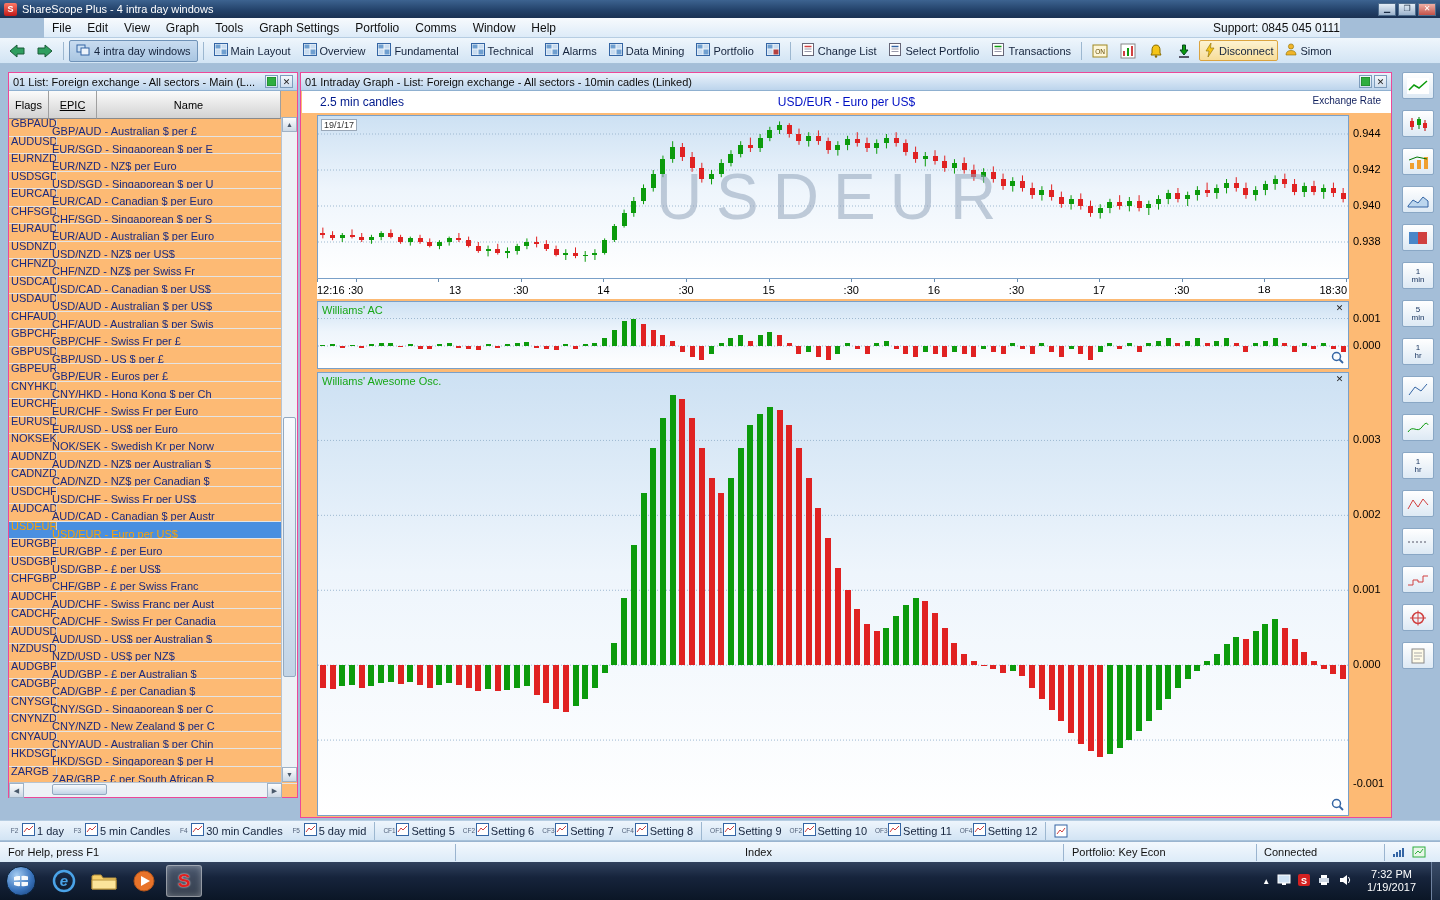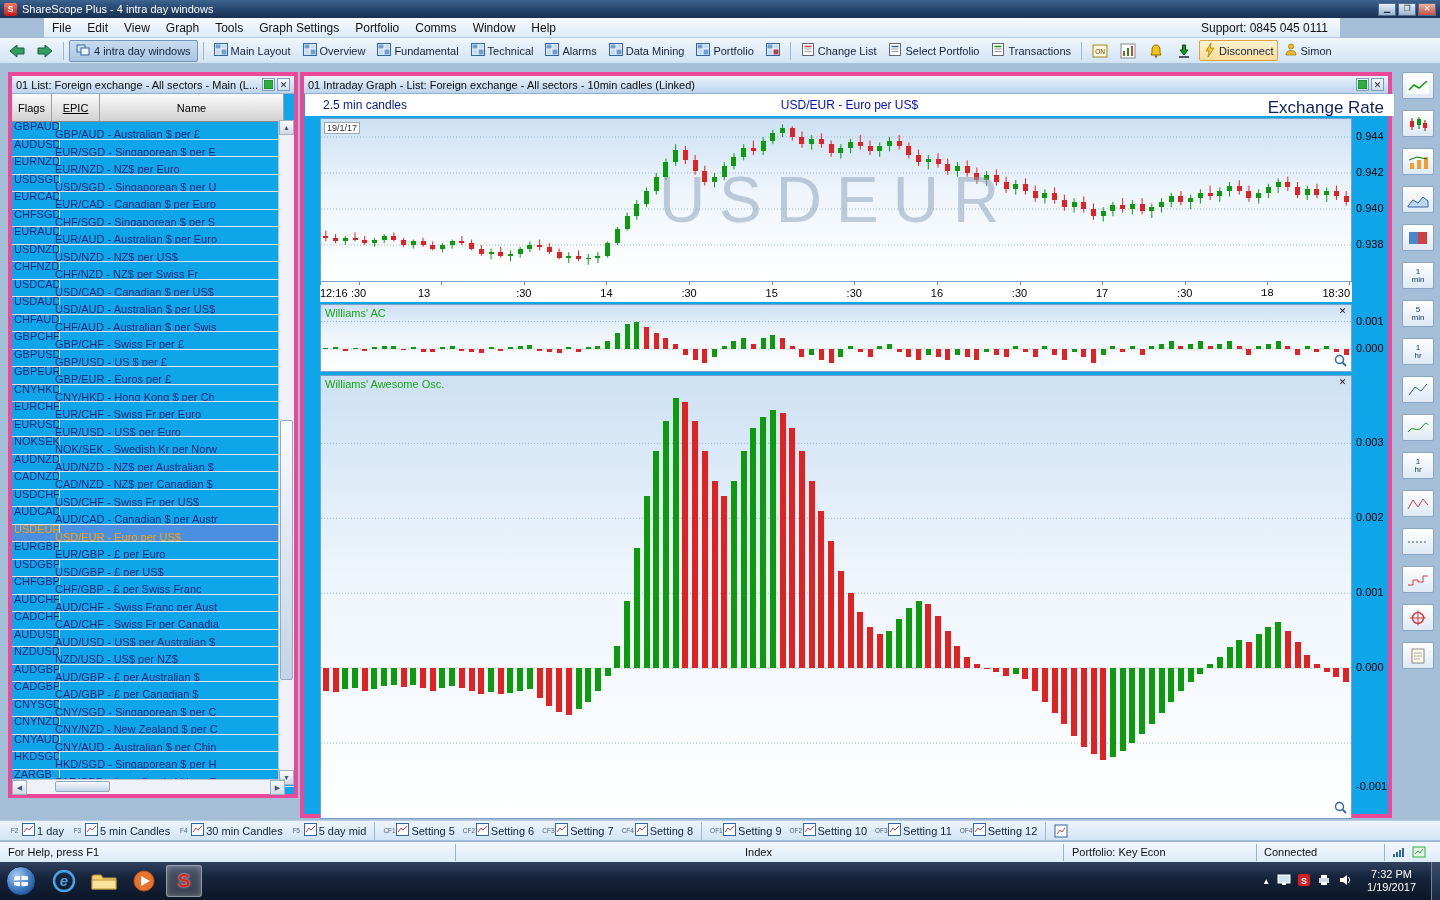--- a/index.html
+++ b/index.html
@@ -6,30 +6,30 @@
 html,body{width:1440px;height:900px;overflow:hidden;}
 body{position:relative;background:#a4bed8;font-size:11px;}
 
 #titlebar{position:absolute;left:0;top:0;width:1440px;height:18px;background:linear-gradient(#3d6390,#24436b 55%,#1a3152);color:#fff;display:flex;align-items:center;font-size:11px;}
 #app-icon{width:13px;height:13px;margin:0 5px 0 4px;background:linear-gradient(#ff7a66,#c01818);border-radius:2px;color:#fff;font-size:9px;font-weight:bold;display:flex;align-items:center;justify-content:center;}
 #win-controls{margin-left:auto;display:flex;gap:2px;padding-right:4px;}
 .win-btn{width:18px;height:13px;background:linear-gradient(#e4edf6,#9db4cd);border:1px solid #4f6d8d;font-size:8px;line-height:10px;text-align:center;color:#1a2c44;}
 .win-btn.close{background:linear-gradient(#efb0a6,#c25148);color:#fff;}
 #menubar{position:absolute;left:0;top:18px;width:1296px;height:20px;background:linear-gradient(#f7fafd,#ddebf8);border-bottom:1px solid #b6cde2;display:flex;align-items:center;color:#101010;font-size:12px;margin-left:44px;}
 .menu-item{padding:0 8px;height:100%;display:flex;align-items:center;}
-#support{margin-left:auto;padding-right:12px;}
+#support{margin-left:auto;}
 #toolbar{position:absolute;left:0;top:38px;width:1440px;height:26px;background:linear-gradient(#eff6fc,#d2e4f4);border-bottom:1px solid #a6c0d8;display:flex;align-items:center;padding-left:4px;gap:2px;color:#14233c;}
 .tb-btn{height:21px;display:flex;align-items:center;gap:3px;padding:0 4px;border:1px solid transparent;border-radius:2px;white-space:nowrap;}
 .tb-sep{width:1px;height:18px;background:#9cb7d0;margin:0 3px;flex:none;}
 #main-tab{height:22px;display:flex;align-items:center;gap:4px;padding:0 6px;background:linear-gradient(#c9dcf0,#a9c6e2);border:1px solid #7093b8;border-radius:2px;}
 #disconnect-btn{border:1px solid #dba440;background:linear-gradient(#fdf3d2,#f7dd9a);}
 .tb-group{display:flex;align-items:center;gap:2px;}
 
 #workspace{position:absolute;left:0;top:64px;width:1440px;height:756px;background:#a4bed8;}
-.panel{position:absolute;background:#0ea5e9;border:4px solid #ec4899;}
+.panel{position:absolute;background:#fdba74;border:1px solid #ec4899;}
 .panel-title{height:18px;background:linear-gradient(#eaf2fb,#bcd4ec);border-bottom:1px solid #8fb0d0;display:flex;align-items:center;padding:0 4px;color:#0c0c0c;overflow:hidden;white-space:nowrap;}
 .pt-buttons{margin-left:auto;display:flex;gap:2px;flex:none;}
 .pt-btn{width:13px;height:13px;display:flex;align-items:center;justify-content:center;background:linear-gradient(#f4f8fc,#cfdeee);border:1px solid #7d9cbc;font-size:9px;color:#222;}
 
 #list-panel{left:8px;top:8px;width:290px;height:726px;}
 #list-header{display:flex;height:28px;}
 .lh-cell{background:linear-gradient(#fbfbfb,#d2d2d2);border-right:1px solid #9f9f9f;border-bottom:1px solid #8a8a8a;display:flex;align-items:center;justify-content:center;font-size:11px;color:#000;}
 .lh-cell.c0{width:40px;}.lh-cell.c1{width:48px;text-decoration:underline;}.lh-cell.c2{width:184px;}
 #list-rows{height:665px;overflow:hidden;position:relative;}
 .list-row{display:flex;height:17.5px;border-bottom:1px solid #e4e4e4;flex-direction:column;}
@@ -41,21 +41,21 @@
 .list-row.selected .cell{color:#ffa200;}
 .scroll-v{position:absolute;right:0;top:44px;width:16px;height:665px;background:#eef2f6;border-left:1px solid #b8c4d0;}
 .scroll-h{position:absolute;left:0;bottom:0;width:273px;height:15px;background:#eef2f6;border-top:1px solid #b8c4d0;display:flex;}
 .sc-btn{width:15px;height:15px;background:linear-gradient(#fdfdfd,#cdd9e6);border:1px solid #9fb2c6;color:#4a5a6c;font-size:7px;display:flex;align-items:center;justify-content:center;flex:none;}
 .sc-thumb{background:linear-gradient(#f8fbfe,#c2d4e6);border:1px solid #93a9c0;border-radius:2px;}
 
 #chart-window{left:300px;top:8px;width:1092px;height:746px;}
 #chart-header{position:absolute;left:1px;top:18px;width:1089px;height:22px;background:#fff;}
 #candle-label{position:absolute;left:18px;top:4px;color:#001a8c;font-size:12px;}
 #instrument{position:absolute;left:0;width:100%;text-align:center;top:4px;color:#0010c4;font-size:12px;}
-#right-label{position:absolute;right:10px;top:4px;color:#10205e;font-size:17px;}
+#right-label{position:absolute;right:10px;top:4px;color:#10205e;font-size:10px;}
 .plot{position:absolute;left:16px;width:1032px;border:1px solid #7aa0c8;background:linear-gradient(180deg,#cde1f3 0%,#eef5fc 45%,#ffffff 100%);overflow:hidden;}
 #candle-plot{top:42px;height:164px;}
 #ac-plot{top:228px;height:68px;}
 #ao-plot{top:299px;height:444px;}
 #xaxis{position:absolute;left:16px;top:206px;width:1032px;height:20px;background:#fff;font-size:11px;color:#000;}
 .x-label{position:absolute;top:5px;white-space:nowrap;}
 .x-tick{position:absolute;top:0;width:1px;height:3px;background:#6a8cac;}
 .y-label{position:absolute;left:1052px;font-size:11px;color:#000;}
 #watermark{position:absolute;left:0;top:0;width:100%;height:100%;display:flex;align-items:center;justify-content:center;font-size:64px;letter-spacing:14px;color:#93a5bb;opacity:.55;}
 #date-label{position:absolute;left:3px;top:3px;background:#fff;border:1px solid #9aa8b8;font-size:9px;padding:0 2px;color:#333;}
@@ -750,21 +750,21 @@
           <line x1="1015.4245283018868" x2="1015.4245283018868" y1="66.59999999999943" y2="81" stroke="#e02222"></line>
           <rect x="1012.9245283018868" y="72.00000000000088" width="5" height="5.39999999999948" fill="#e02222" shape-rendering="crispEdges"></rect>
           <line x1="1025.1415094339623" x2="1025.1415094339623" y1="72.00000000000088" y2="86.39999999999947" stroke="#e02222"></line>
           <rect x="1022.6415094339623" y="77.40000000000036" width="5" height="5.3999999999994515" fill="#e02222" shape-rendering="crispEdges"></rect>
         </svg></div>
     <div id="xaxis">
         <div class="x-label" style="left: 0px;">12:16</div>
         <div class="x-tick" style="left: 0px;"></div>
         <div class="x-label" style="left: 38.5561px; transform: translateX(-50%);">:30</div>
         <div class="x-tick" style="left: 38.5561px;"></div>
-        <div class="x-label" style="left: 104px; transform: translateX(-50%); text-align: right;">13</div>
+        <div class="x-label" style="left: 138px; transform: translateX(-50%); text-align: right;">13</div>
         <div class="x-tick" style="left: 121.176px;"></div>
         <div class="x-label" style="left: 203.797px; transform: translateX(-50%);">:30</div>
         <div class="x-tick" style="left: 203.797px;"></div>
         <div class="x-label" style="left: 286.417px; transform: translateX(-50%);">14</div>
         <div class="x-tick" style="left: 286.417px;"></div>
         <div class="x-label" style="left: 369.037px; transform: translateX(-50%);">:30</div>
         <div class="x-tick" style="left: 369.037px;"></div>
         <div class="x-label" style="left: 451.658px; transform: translateX(-50%);">15</div>
         <div class="x-tick" style="left: 451.658px;"></div>
         <div class="x-label" style="left: 534.278px; transform: translateX(-50%);">:30</div>

